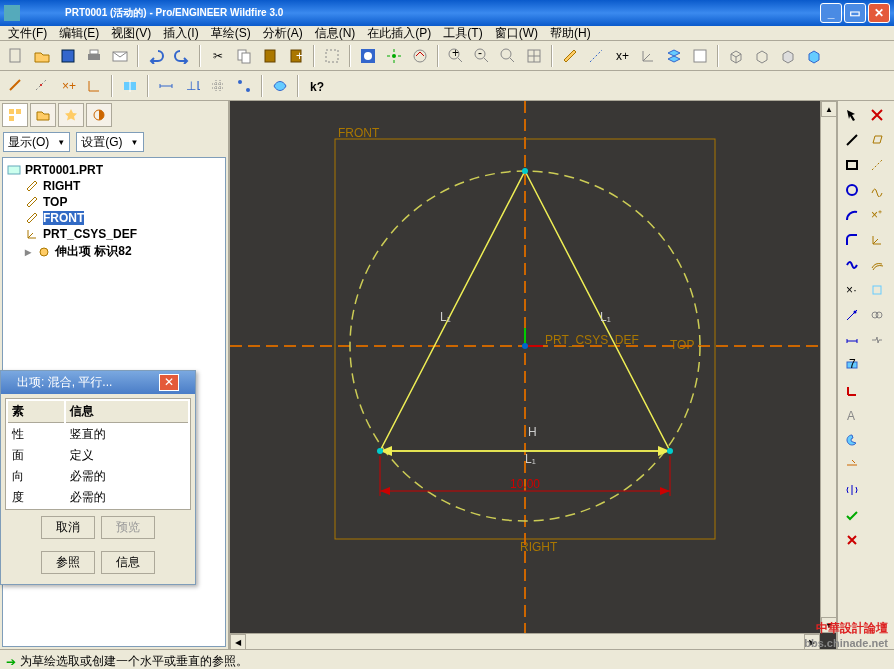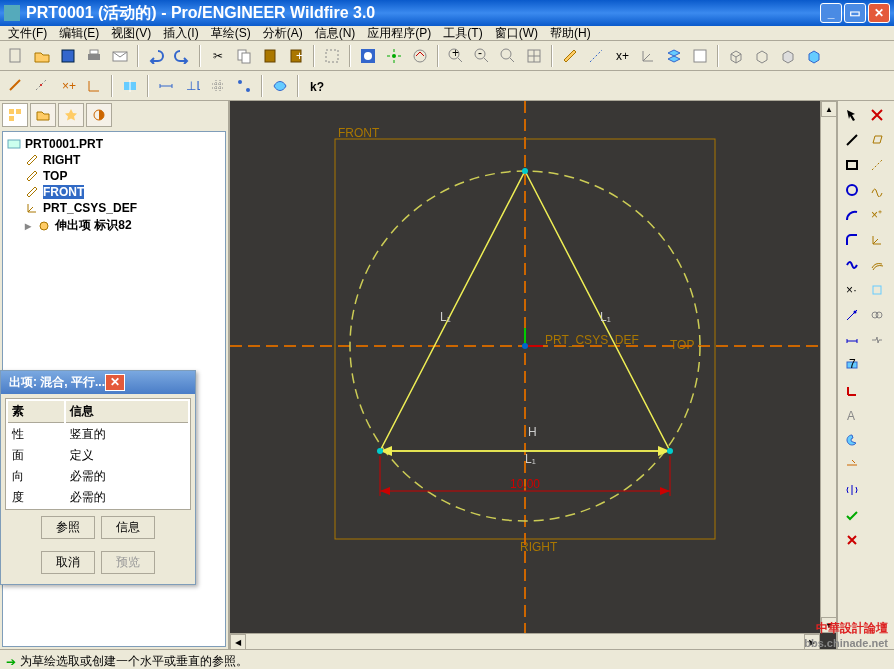--- a/index.html
+++ b/index.html
@@ -1,19 +1,19 @@
 <!DOCTYPE html>
 <html><head>
 <meta charset="utf-8">
 <style>
 * { box-sizing: border-box; margin: 0; padding: 0; font-family: "Microsoft YaHei", SimSun, sans-serif; font-size: 12px; }
 body { background: #ece9d8; width: 894px; height: 669px; overflow: hidden; position: relative; }
 .titlebar { background: linear-gradient(#0a5acb,#3b8aef,#0a5acb); height: 26px; display: flex; align-items: center; padding: 0 4px; color: #fff; }
 .titlebar .icon { width: 16px; height: 16px; background: #5ab; margin-right: 6px; }
-.titlebar .title { flex: 1; font-weight: bold; font-size: 16px; }
+.titlebar .title { flex: 1; font-weight: bold; font-size: 10px; margin-left: 39px; }
 .winbtns { display: flex; gap: 2px; }
 .winbtn { width: 22px; height: 20px; background: #4a8be4; border: 1px solid #fff; border-radius: 3px; display:flex;align-items:center;justify-content:center;color:#fff;font-weight:bold; }
 .winbtn.close { background: #e45a3a; }
 .menubar { background: #ece9d8; height: 15px; display: flex; align-items: center; padding: 0 2px; border-bottom: 1px solid #aca899; }
 .menuitem { padding: 2px 6px; cursor: default; }
 .toolbar { background: #ece9d8; padding: 2px 4px; display: flex; align-items: center; gap: 2px; border-bottom: 1px solid #aca899; flex-wrap: wrap; min-height: 30px; }
 .tbtn { width: 24px; height: 24px; border: 1px solid transparent; display:flex;align-items:center;justify-content:center; }
 .tsep { width: 2px; height: 22px; border-left: 1px solid #aca899; border-right: 1px solid #fff; margin: 0 3px; }
 .main { display: flex; height: 548px; }
 .leftpanel { width: 230px; background: #ece9d8; border-right: 2px solid #aca899; display: flex; flex-direction: column; }
@@ -22,21 +22,21 @@
 .lefttab.active { background: #fff; }
 .leftcontrols { padding: 3px; display: flex; gap: 6px; }
 .dropdown { border: 1px solid #7f9db9; background: #fff; padding: 1px 4px; display:flex;align-items:center;gap:4px;height:20px; }
 .dropdown::after { content:"▼"; font-size:8px; margin-left:4px; }
 .tree { background: #fff; border: 1px solid #7f9db9; margin: 2px; flex: 1; padding: 4px; overflow: auto; }
 .treenode { display:flex; align-items:center; gap:4px; padding: 1px 0; font-weight: bold; }
 .treenode.indent { padding-left: 18px; }
 .treenode .ticon { width:14px;height:14px;display:inline-flex;align-items:center;justify-content:center; }
 .treenode.selected span.label { background:#316ac5; color:#fff; }
 .dialog { position: absolute; left: 0; top: 370px; width: 196px; background: #ece9d8; border: 1px solid #7f9db9; box-shadow: 2px 2px 4px rgba(0,0,0,0.3); z-index: 100; }
-.dlgtitle { background: linear-gradient(#7aa8e0,#4a7dc7); color: #fff; padding: 3px 8px; display:flex; font-weight:bold; }
+.dlgtitle { background: linear-gradient(#7aa8e0,#4a7dc7); color: #fff; padding: 3px 16px; display:flex; justify-content:space-between; font-weight:normal; }
 .dlgbody { padding: 4px; }
 .dlgtable { width:100%; background:#fff; border:1px solid #aca899; }
 .dlgtable td { padding: 1px 4px; }
 .dlgtable th { background:#ece9d8; text-align:left; padding:2px 4px; border-bottom:1px solid #aca899; }
 .dlgbtns { display:flex; gap:6px; justify-content:center; padding:6px 4px; }
 .dlgbtn { padding: 2px 14px; border: 1px solid #aca899; background:#ece9d8; }
 .dlgbtn:disabled { color:#999; }
 .canvas-area { flex: 1; background: #393735; position: relative; overflow:hidden; }
 .rightbar { width: 58px; background: #ece9d8; border-left: 2px solid #aca899; display: flex; flex-direction: column; padding: 2px; gap:1px; overflow:auto; }
 .rightbar .row { display:flex; gap:1px; }
@@ -65,21 +65,21 @@
 </div>
 
 <div class="menubar">
   <div class="menuitem">文件(F)</div>
   <div class="menuitem">编辑(E)</div>
   <div class="menuitem">视图(V)</div>
   <div class="menuitem">插入(I)</div>
   <div class="menuitem">草绘(S)</div>
   <div class="menuitem">分析(A)</div>
   <div class="menuitem">信息(N)</div>
-  <div class="menuitem">应用程序(P)</div>
+  <div class="menuitem">在此插入(P)</div>
   <div class="menuitem">工具(T)</div>
   <div class="menuitem">窗口(W)</div>
   <div class="menuitem">帮助(H)</div>
 </div>
 
 <div class="toolbar">
   <div class="tbtn">
       <svg width="16" height="16">
         <rect x="2" y="1" width="10" height="13" fill="none" stroke="#888"></rect>
       </svg>
@@ -329,20 +329,28 @@
       <div class="lefttab">
           <svg width="14" height="14">
             <path d="M7 1l2 4 4 .5-3 3 1 4-4-2-4 2 1-4-3-3 4-.5z" fill="#fc6"></path>
           </svg>
         </div>
       <div class="lefttab">
           <svg width="14" height="14">
             <circle cx="7" cy="7" r="5" fill="none" stroke="#c60"></circle>
             <path d="M7 2a5 5 0 0 1 0 10" fill="#c60"></path>
           </svg>
+        </div>
+    </div>
+    <div class="leftcontrols">
+      <div class="dropdown">
+          <span>显示(O)</span>
+        </div>
+      <div class="dropdown">
+          <span>设置(G)</span>
         </div>
     </div>
     <div class="tree">
       <div class="treenode">
         <span class="ticon">
             <svg width="14" height="14">
               <rect x="1" y="3" width="12" height="8" fill="#cfe" stroke="#6ab"></rect>
             </svg>
           </span>
         <span class="label">PRT0001.PRT</span>
@@ -660,26 +668,26 @@
             <td>向</td>
             <td>必需的</td>
           </tr>
       <tr>
             <td>度</td>
             <td>必需的</td>
           </tr>
     </tbody>
       </table>
     <div class="dlgbtns">
+      <button class="dlgbtn">取消</button>
+      <button class="dlgbtn" disabled="">预览</button>
+    </div>
+    <div class="dlgbtns">
       <button class="dlgbtn">参照</button>
       <button class="dlgbtn">信息</button>
-    </div>
-    <div class="dlgbtns">
-      <button class="dlgbtn">取消</button>
-      <button class="dlgbtn" disabled="">预览</button>
     </div>
   </div>
 </div>
 
 <div class="statusbar">
   <div class="statusline">
       <span class="arrow-green">➔</span>
       <span>为草绘选取或创建一个水平或垂直的参照。</span>
     </div>
 

